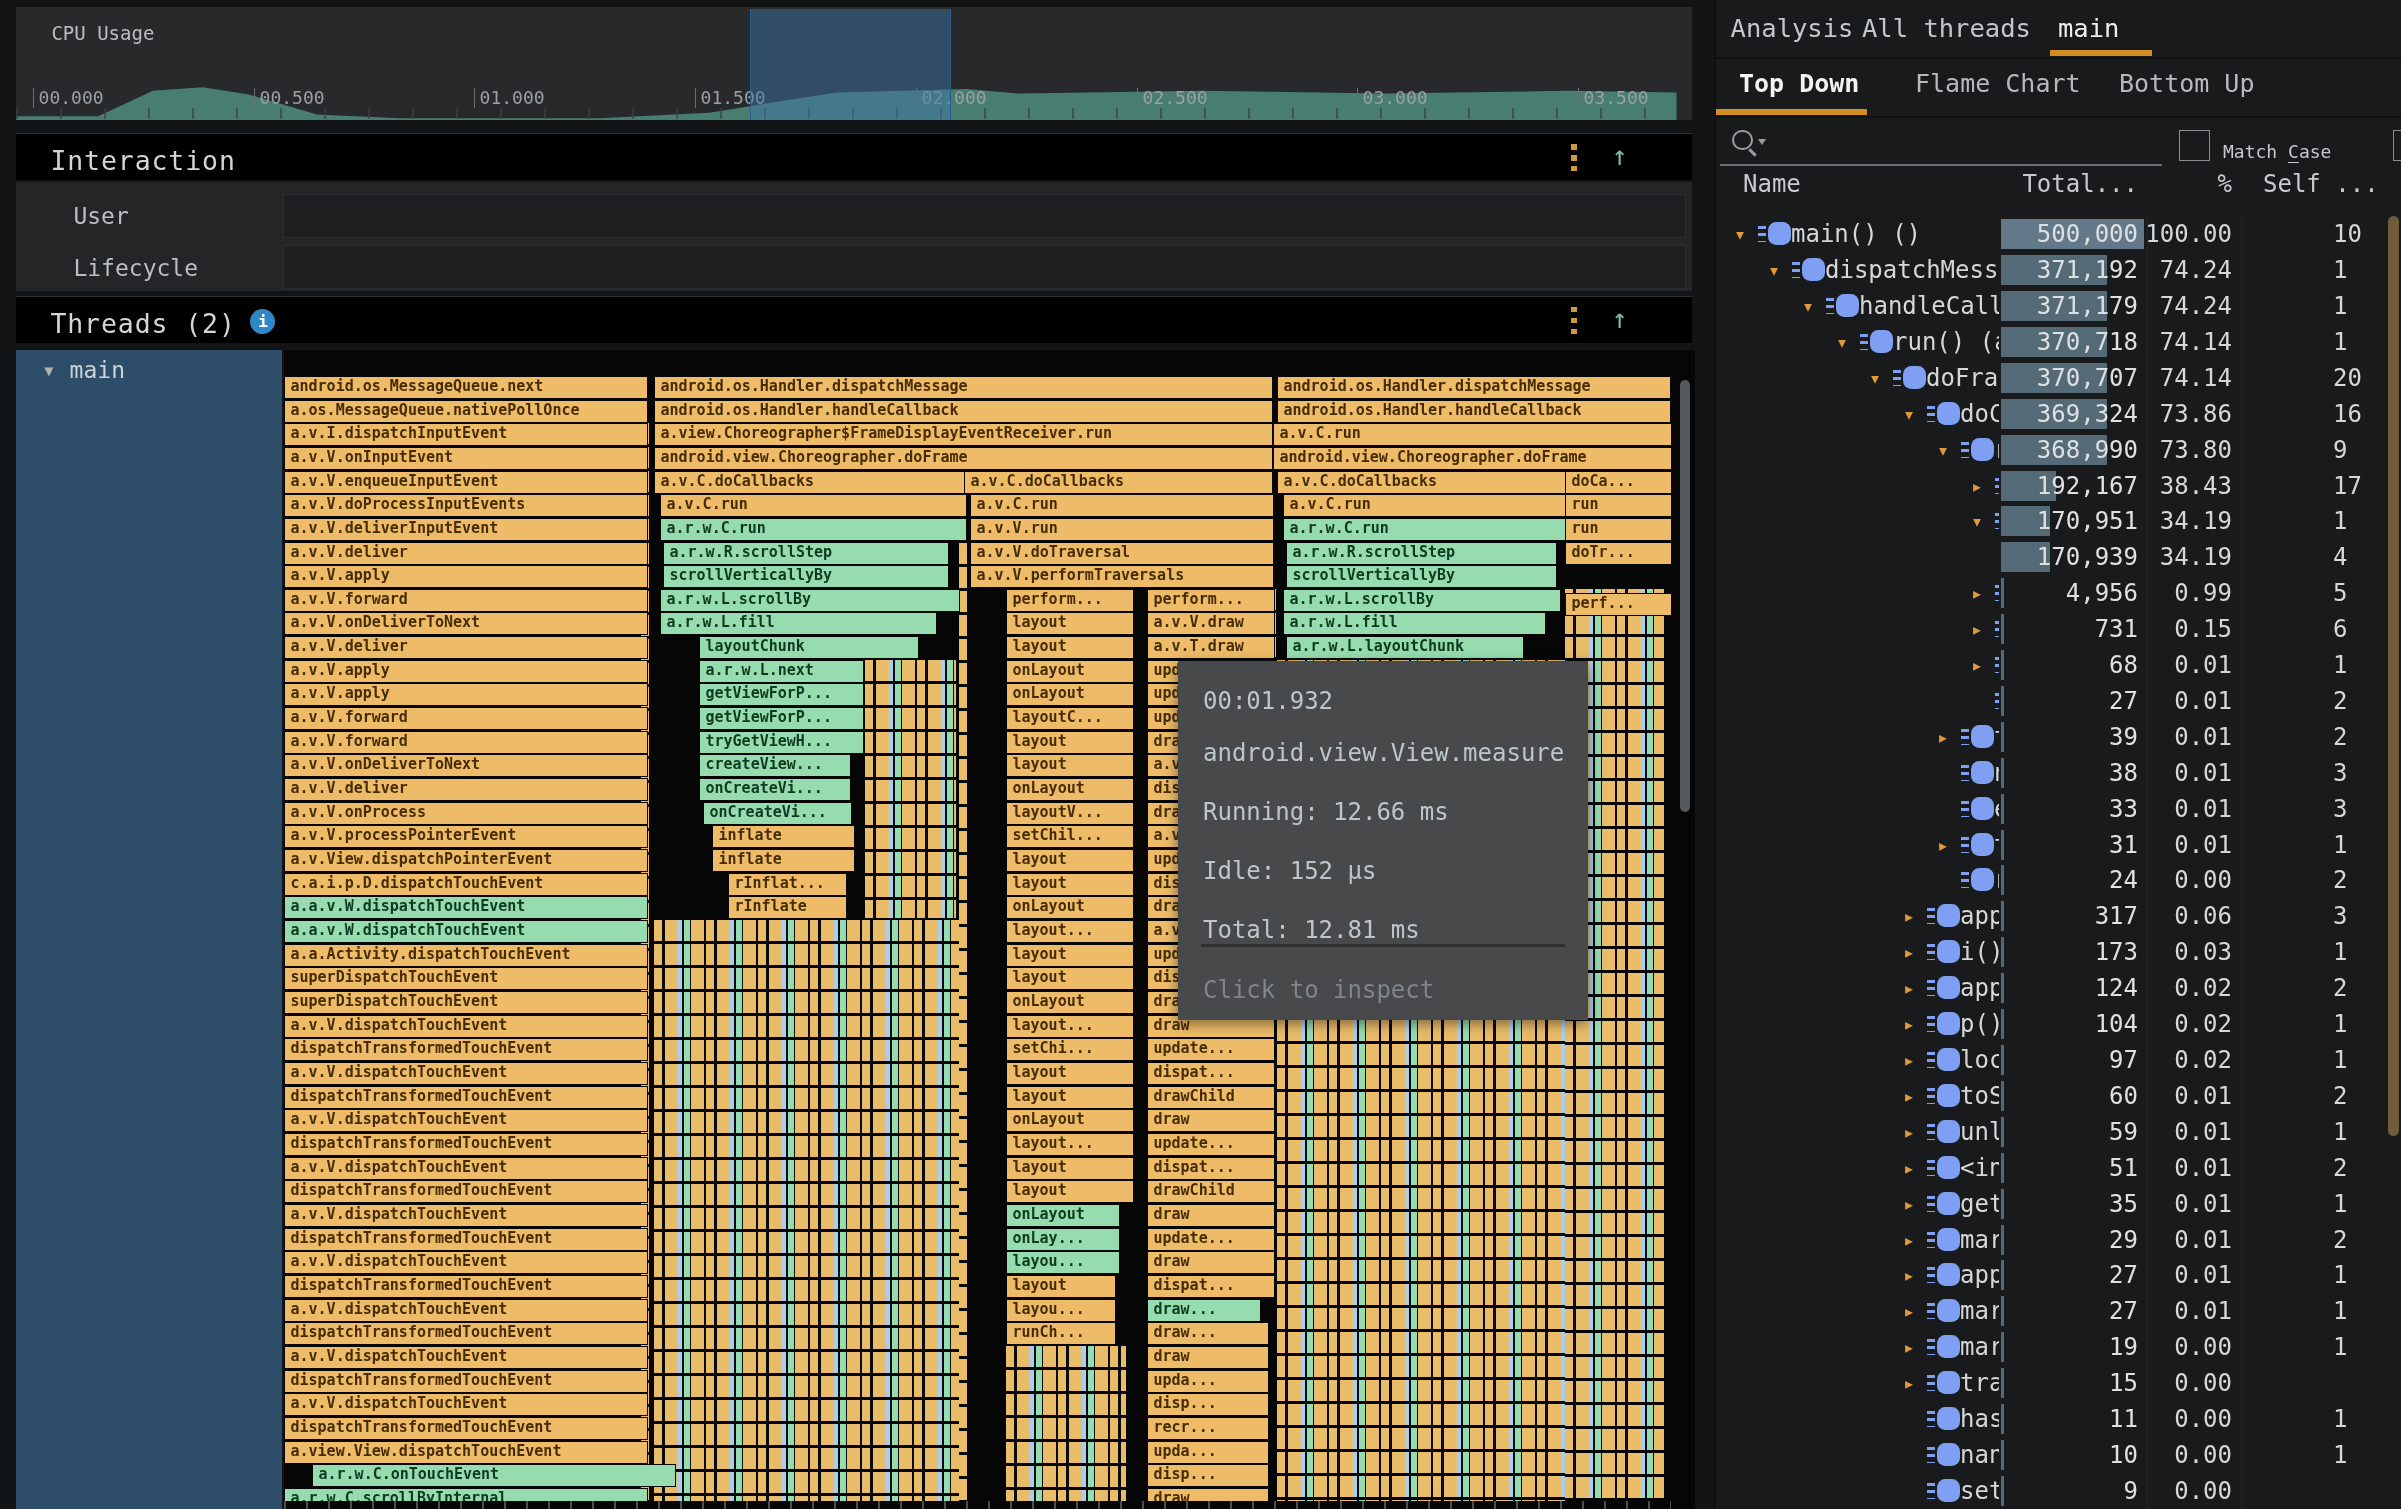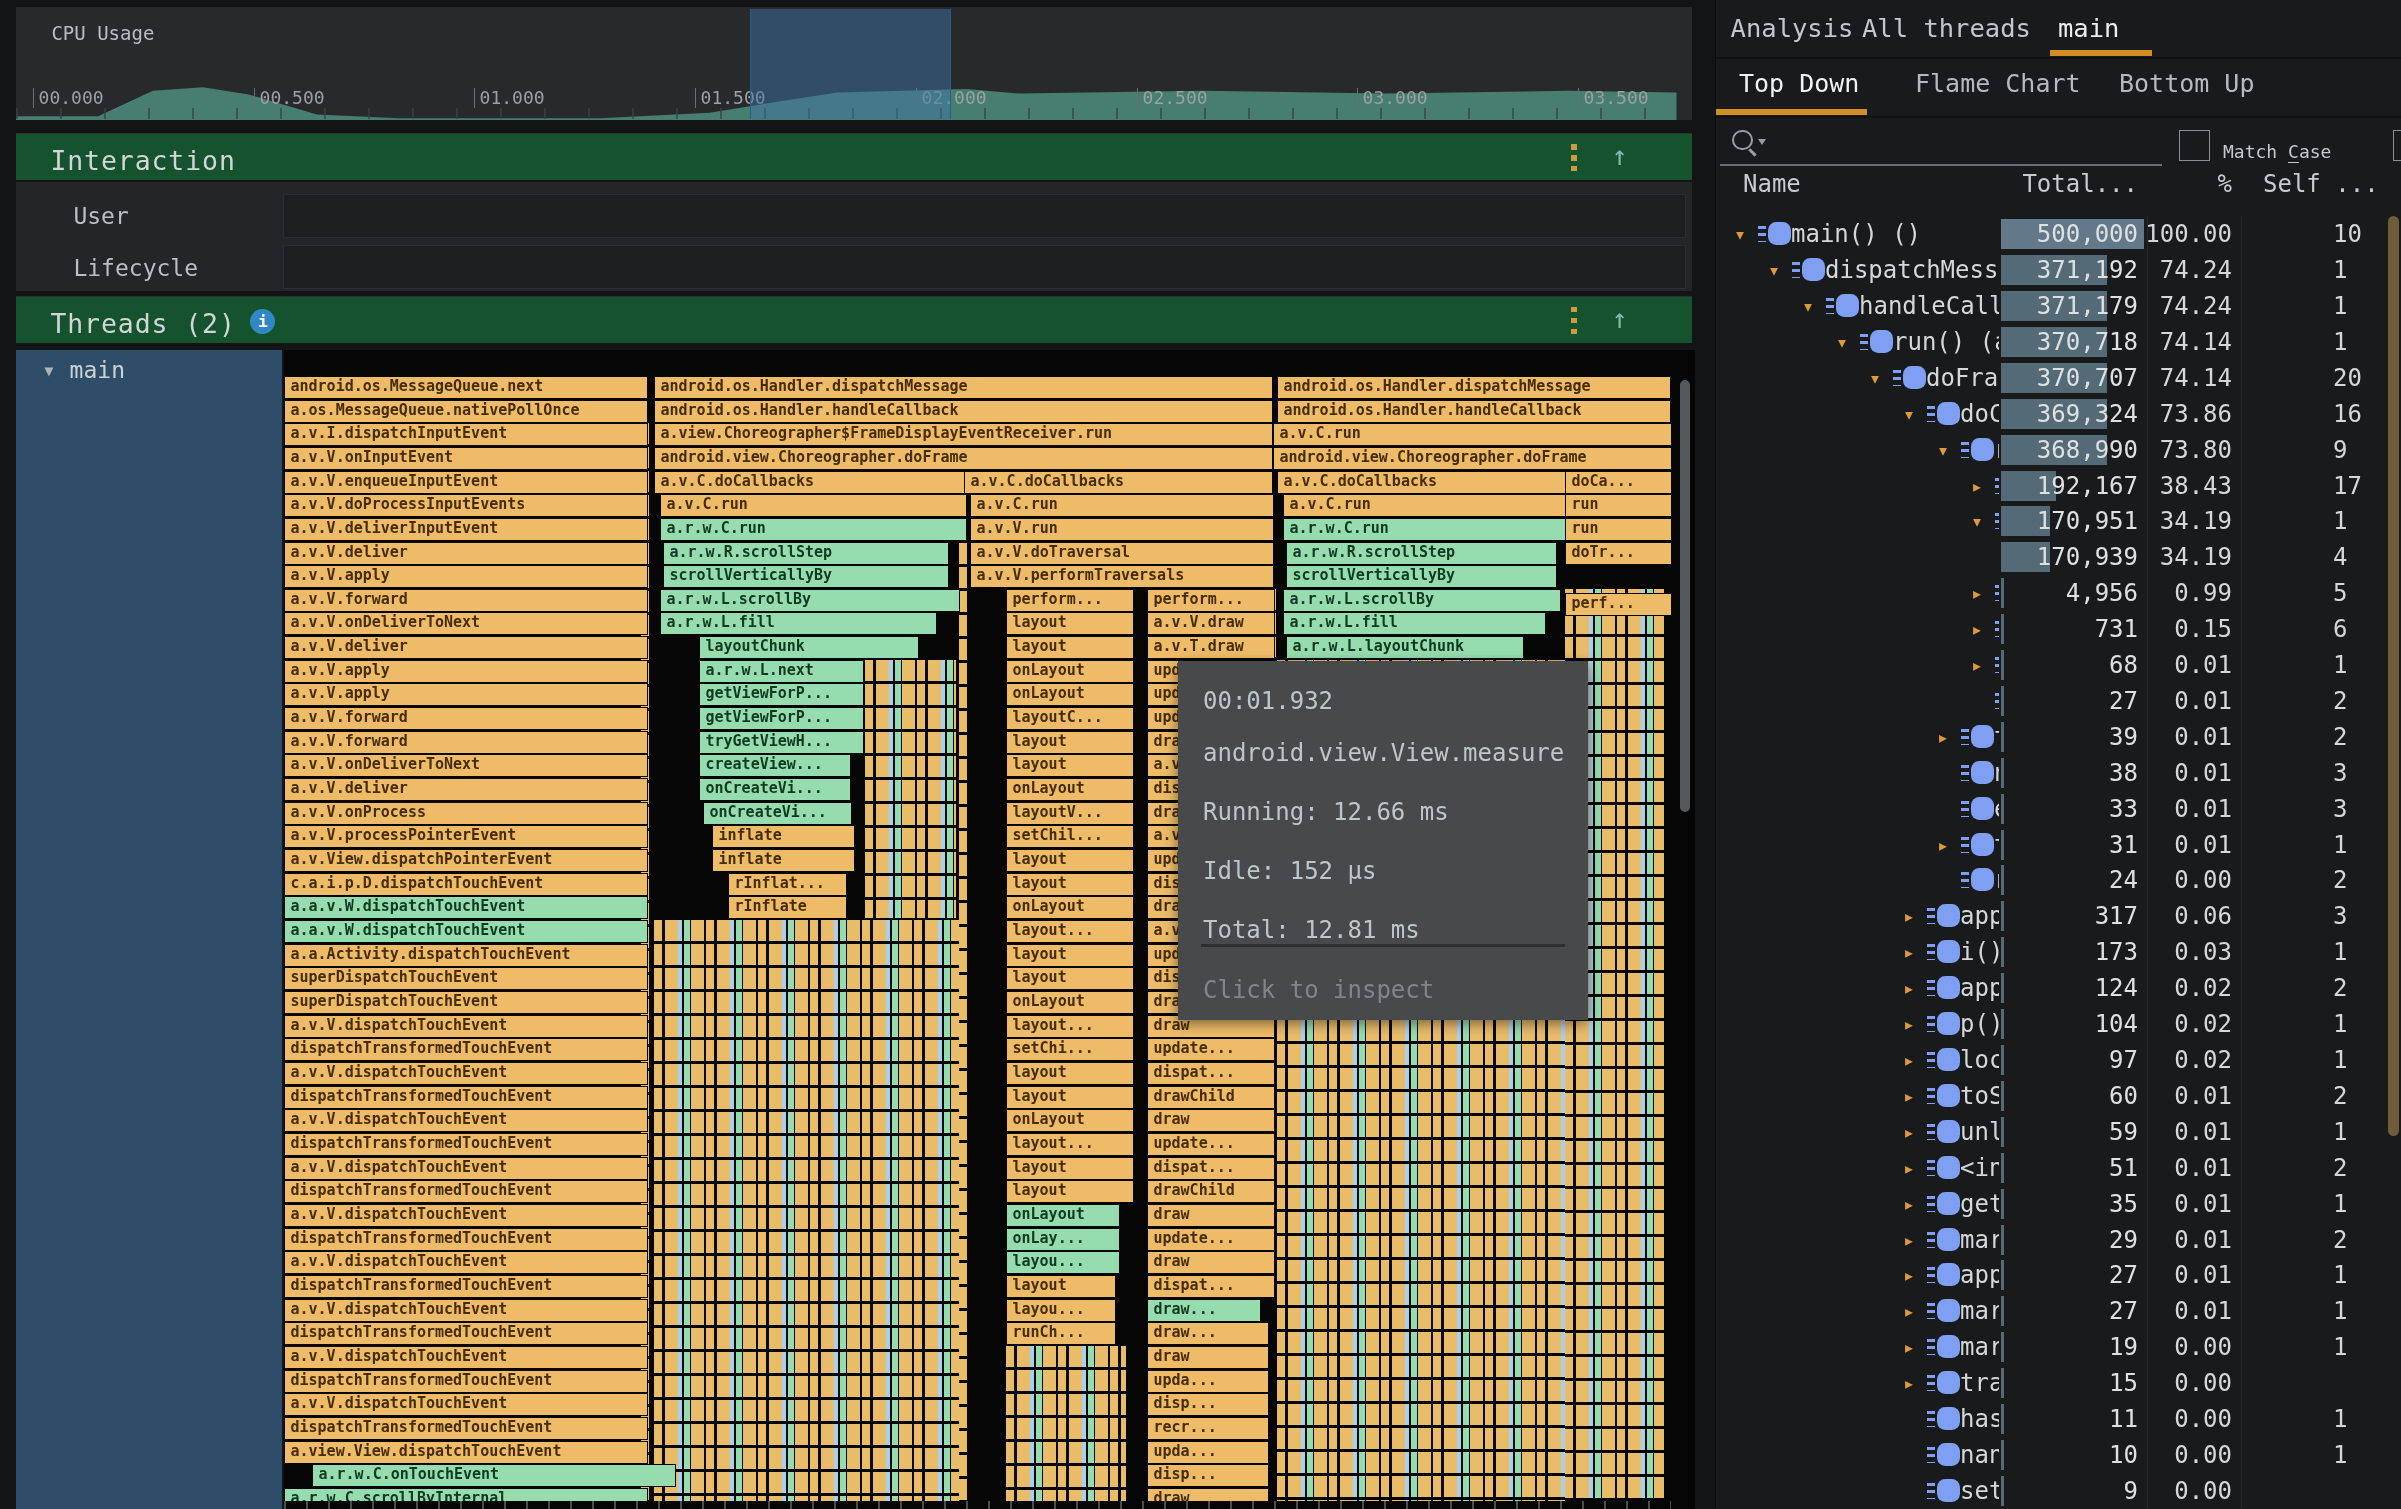--- a/index.html
+++ b/index.html
@@ -12,21 +12,21 @@
   #cpu-label{left:35px;top:14.6px;font-size:19px;color:#b9bec1;}
   #cpu-spark{left:0;top:71px;width:1676px;height:42px;}
   #axis-ticks{left:16.4px;top:108px;width:1661px;height:11px;
      background:repeating-linear-gradient(90deg,#3c4042 0 1.8px,transparent 1.8px 44px);opacity:.7;}
   .time-label{position:absolute;top:88px;font-size:18px;color:#9aa0a3;
      border-left:1.8px solid #6a6f72;padding-left:4.6px;line-height:20px;}
   #cpu-selection{left:750px;top:9px;width:201px;height:110px;
      background:rgba(62,118,168,0.48);border-left:1.8px solid #2b5d8c;border-right:1.8px solid #2b5d8c;}
 
   
-  .sec-header{left:16.4px;width:1676px;height:47px;background:#14532d;border-top:0.9px solid #2e3132;}
+  .sec-header{left:16.4px;width:1676px;height:47px;background:#000000;border-top:0.9px solid #2e3132;}
   .sec-title{position:absolute;left:34px;top:11px;font-size:26.5px;color:#d3d6d8;letter-spacing:0.9px;}
   .kebab{position:absolute;width:5.5px;height:27px;top:10px;
      background:repeating-linear-gradient(180deg,#cf9a3f 0 5.5px,transparent 5.5px 11px);}
   .up-arrow{position:absolute;top:5.5px;font-size:27px;color:#7fb8ac;}
   .info-icon{position:absolute;width:25px;height:25px;border-radius:50%;background:#2f88c5;
      color:#fff;font-size:16.4px;font-weight:bold;text-align:center;line-height:25px;}
 
   #interaction-body{left:16.4px;top:182px;width:1676px;height:109px;background:#232527;}
   .track-label{position:absolute;font-size:23px;color:#b9bfc2;}
   .track{position:absolute;left:267px;width:1401px;height:42px;background:#1d1f21;
@@ -57,21 +57,21 @@
   #tip-divider{position:absolute;left:23px;right:23px;top:283px;height:2.7px;background:#2e2f30;}
   #tip-hint{position:absolute;left:25px;top:315px;font-size:24px;color:#7f8689;}
 
   
   #panel{left:1715px;top:0;width:686px;height:1509px;background:#181a1b;
      border-left:1.8px solid #0c0d0e;overflow:hidden;}
   .tab{position:absolute;top:12.8px;font-size:25.5px;color:#c3c8cb;cursor:default;}
   #tab-underline{position:absolute;left:334px;top:50px;width:102px;height:5.5px;background:#d28d27;}
   #panel-div1{position:absolute;left:0;top:57px;width:686px;height:1.8px;background:#101112;}
   .subtab{position:absolute;top:69px;font-size:25px;color:#b6babd;}
-  .subtab.active{color:#f1f3f4;font-weight:normal;}
+  .subtab.active{color:#f1f3f4;font-weight:bold;}
   #subtab-underline{position:absolute;left:0;top:109px;width:151px;height:5.5px;background:#d28d27;}
   #panel-div2{position:absolute;left:0;top:116px;width:686px;height:1.8px;background:#101112;}
   #search-underline{position:absolute;left:3.6px;top:164px;width:442px;height:1.8px;background:#6a6e70;}
   .checkbox{position:absolute;width:29px;height:29px;border:1.8px solid #8a8f91;background:transparent;}
   #match-case-label{position:absolute;left:507px;top:141px;font-size:18px;color:#c6cacc;}
   #match-case-label u{text-underline-offset:3.6px;}
   .hdr-cell{position:absolute;top:170px;font-size:24px;color:#c7cbcd;}
   .col-sep{position:absolute;top:216px;width:0.9px;height:1293px;background:#232527;}
   .t-row{position:absolute;left:0;width:675px;height:36px;}
   .t-chev{position:absolute;top:5.5px;width:24px;font-size:20px;color:#e09a3a;}

